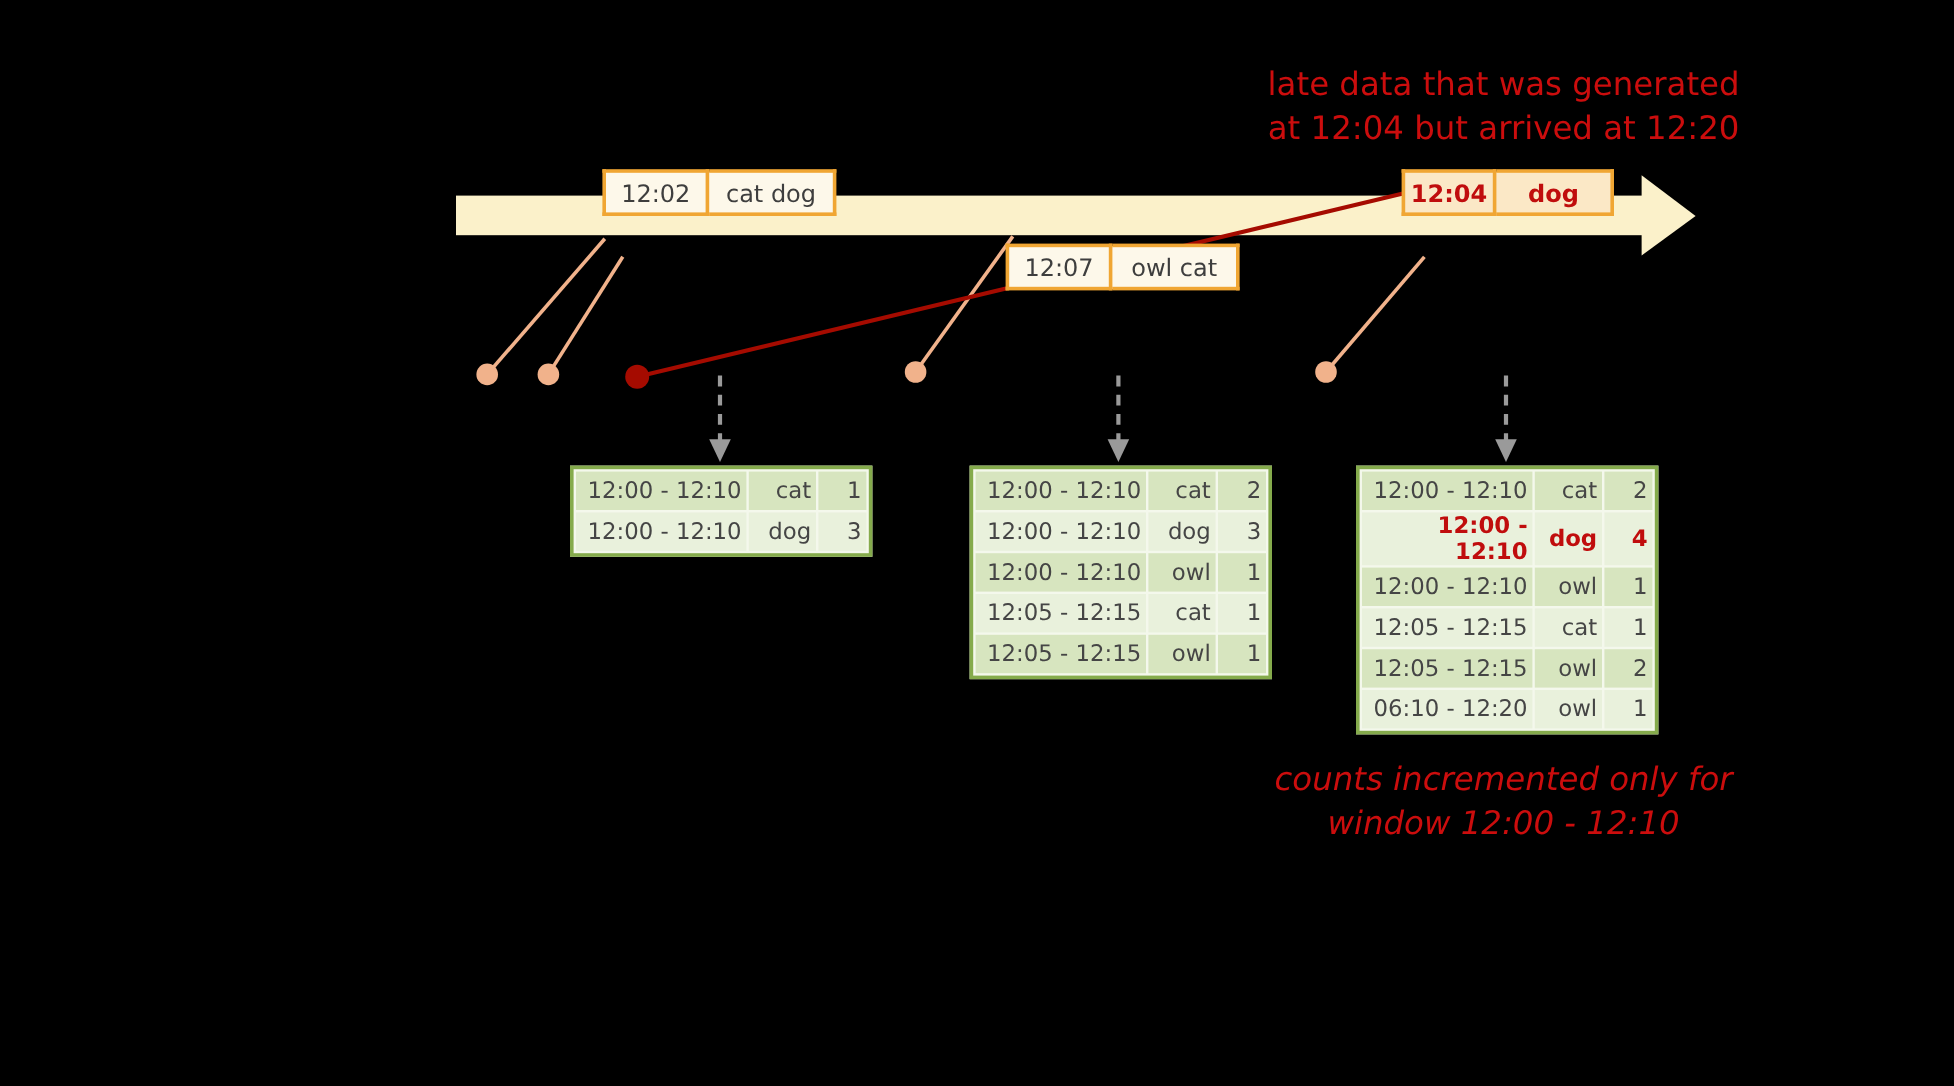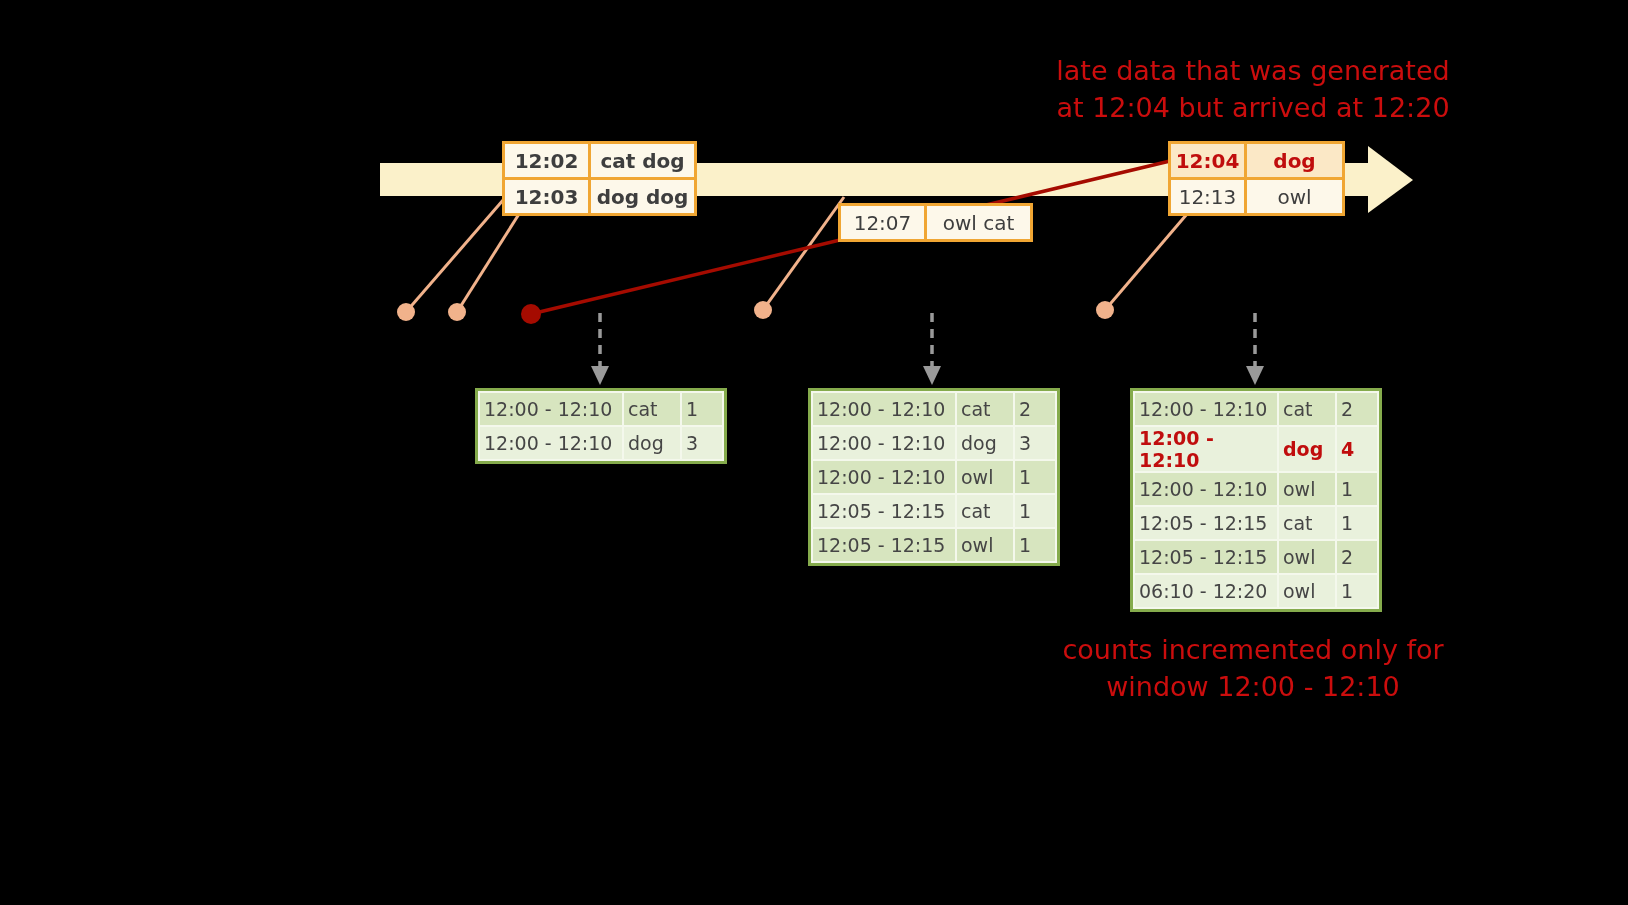--- a/index.html
+++ b/index.html
@@ -18,21 +18,21 @@
                   font-size:20px; text-align:center; height:36px; padding:0 4px; }
   .event-box td.t { width:86px; }
   .event-box td.w { width:106px; }
   .event-box.small td.t { width:76px; }
   .event-box.small td.w { width:98px; }
   .event-box tr.late td { background:#fbe8c6; color:#c00d0d; font-weight:bold; }
 
   
   .result-table { position:absolute; border:3px solid #85ab4c; border-collapse:separate;
                   border-spacing:2px; background:#f4f8ec; }
-  .result-table td { font-size:19px; color:#454545; text-align:left; height:32px; padding:0 4px; }
+  .result-table td { font-size:19px; color:#454545; text-align:right; height:32px; padding:0 4px; }
   .result-table tr.dark td  { background:#d7e5bf; }
   .result-table tr.light td { background:#e9f1dc; }
   .result-table tr.late-row td { color:#c00d0d; font-weight:bold; }
   .result-table td.c-window { width:142px; }
   .result-table td.c-word   { width:56px; }
   .result-table td.c-count  { width:40px; }
 </style>
 </head>
 <body>
 
@@ -66,51 +66,43 @@
       <polygon points="923,366 941,366 932,385"></polygon>
       <polygon points="1246,366 1264,366 1255,385"></polygon>
     </g>
   </svg>
 
   <div class="note" style="left:1033px; top:52px;">
     <div>late data that was generated</div>
     <div>at 12:04 but arrived at 12:20</div>
   </div>
 
-  <table class="event-box" style="left:502px; top:141px;font-weight:bold;">
+  <table class="event-box" style="left:502px; top:141px;">
     <tbody>
         <tr>
       <td class="t">12:02</td>
       <td class="w">cat dog</td>
-    </tr>
-    <tr>
-      <td class="t">12:03</td>
-      <td class="w">dog dog</td>
     </tr>
   </tbody>
     </table>
 
   <table class="event-box" style="left:838px; top:159px;margin-top:44px;">
     <tbody>
         <tr>
       <td class="t">12:07</td>
       <td class="w">owl cat</td>
     </tr>
   </tbody>
     </table>
 
   <table class="event-box small" style="left:1168px; top:141px;">
     <tbody>
         <tr class="late">
       <td class="t">12:04</td>
       <td class="w">dog</td>
-    </tr>
-    <tr>
-      <td class="t">12:13</td>
-      <td class="w">owl</td>
     </tr>
   </tbody>
     </table>
 
   <table class="result-table" style="left:475px; top:388px;">
     <tbody>
         <tr class="dark">
       <td class="c-window">12:00 - 12:10</td>
       <td class="c-word">cat</td>
       <td class="c-count">1</td>
@@ -181,18 +173,18 @@
       <td class="c-count">2</td>
     </tr>
     <tr class="light">
       <td class="c-window">06:10 - 12:20</td>
       <td class="c-word">owl</td>
       <td class="c-count">1</td>
     </tr>
   </tbody>
     </table>
 
-  <div class="note" style="left:1033px; top:631px;">
+  <div class="note" style="left:1033px; top:631px;font-style:italic;">
     <div>counts incremented only for</div>
     <div>window 12:00 - 12:10</div>
   </div>
 
 </div>
 
 </body></html>

